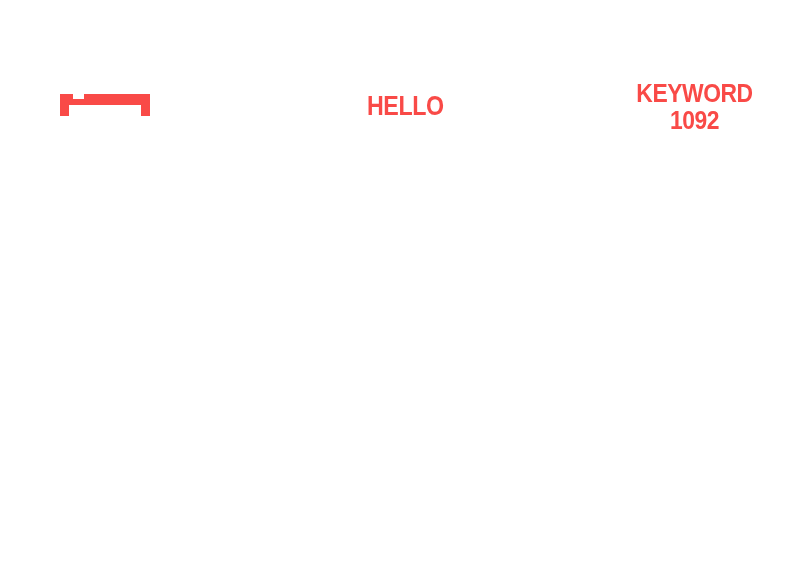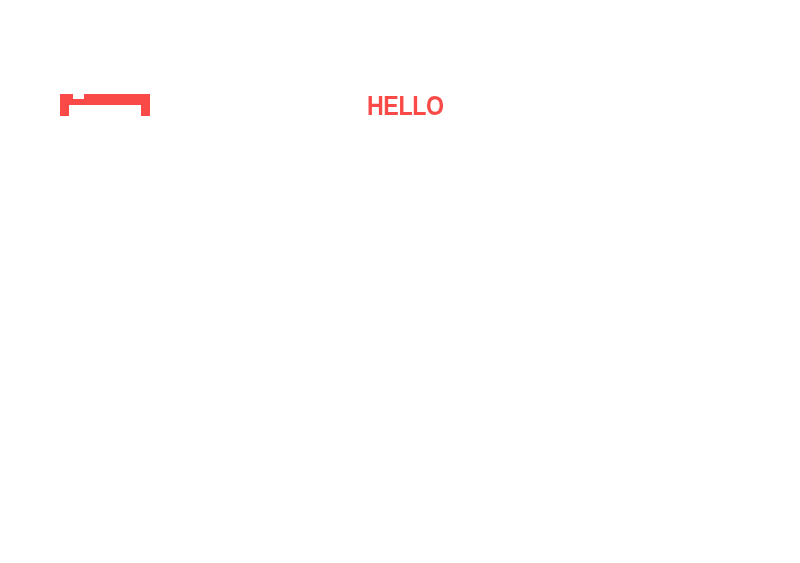--- a/index.html
+++ b/index.html
@@ -124,14 +124,18 @@
 
   <div id="bracket-mark">
     <div class="bm-bar"></div>
     <div class="bm-notch"></div>
     <div class="bm-stem-left"></div>
     <div class="bm-stem-right"></div>
   </div>
 
   <div id="hello-label" class="redtype">HELLO</div>
 
+  <div id="keyword-block">
+    <span id="keyword-label" class="kb-line">KEYWORD</span>
+    <span id="keyword-number" class="kb-line">1092</span>
+  </div>
 
 </div>
 
 </body></html>

